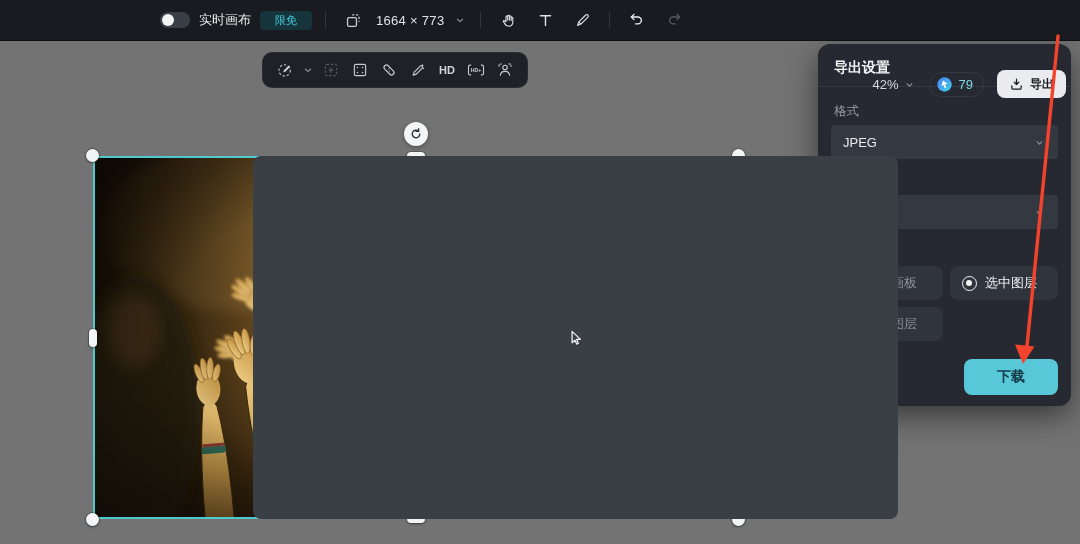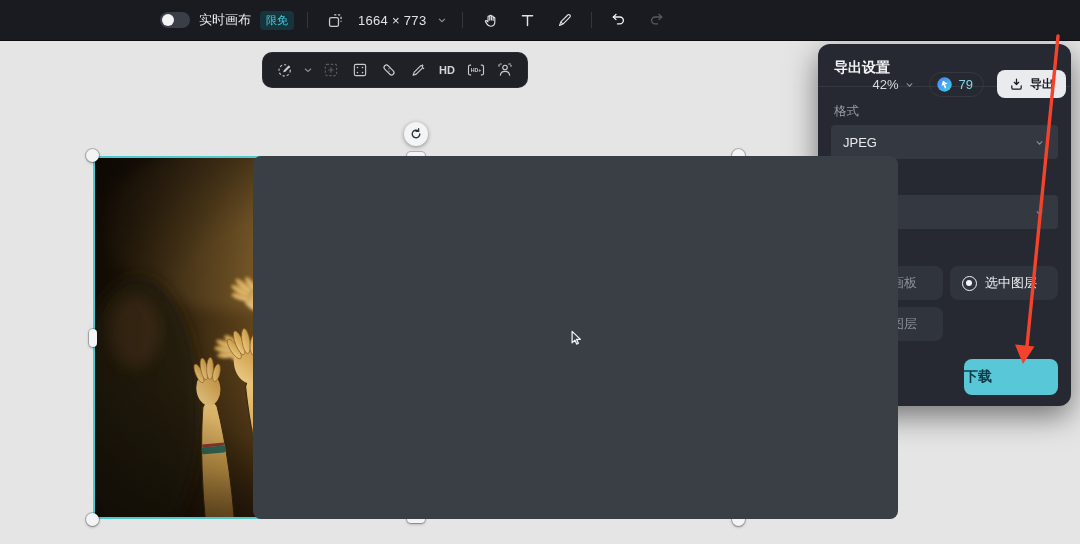--- a/index.html
+++ b/index.html
@@ -1,26 +1,26 @@
 <!DOCTYPE html>
 <html><head>
 <meta charset="utf-8">
 <style>
   html,body{margin:0;padding:0;background:#0b0c0f;}
-  .stage{position:relative;width:1080px;height:544px;overflow:hidden;background:#e5e5e5;
+  .stage{position:relative;width:1080px;height:544px;overflow:hidden;background:#737373;
     font-family:"Liberation Sans",sans-serif;color:#e8eaec;-webkit-font-smoothing:antialiased;}
   
   .topbar{position:absolute;left:0;top:0;right:0;height:40px;background:#191b20;z-index:40;
     border-bottom:1px solid rgba(0,0,0,.45);}
   .tb-left{position:absolute;left:160px;top:0;height:40px;display:flex;align-items:center;gap:9px;}
   .tb-right{position:absolute;right:14px;top:16px;height:40px;display:flex;align-items:center;gap:13px;margin-top:48px;}
   .toggle{width:30px;height:16px;border-radius:8px;background:#3a3e46;position:relative;cursor:pointer;}
   .toggle .knob{position:absolute;left:2px;top:2px;width:12px;height:12px;border-radius:50%;background:#f2f4f6;}
   .tb-label{font-size:13px;color:#e8eaec;}
-  .badge{font-size:11px;color:#43cbdd;background:#15343c;padding:2px 6px;border-radius:4px;text-align:right;}
+  .badge{font-size:11px;color:#43cbdd;background:#15343c;padding:2px 15px;border-radius:4px;text-align:right;}
   .vdiv{width:1px;height:16px;background:rgba(255,255,255,.12);margin:0 4px;}
   .size-text{font-size:13px;color:#dfe2e6;letter-spacing:.3px;}
   .icon-btn{width:28px;height:28px;border-radius:8px;display:flex;align-items:center;justify-content:center;cursor:pointer;}
   .icon-btn.sel{background:#3a3e45;}
   .icon-btn svg{display:block;}
   .zoom-ctl{display:flex;align-items:center;gap:4px;font-size:13px;color:#d6d9dd;cursor:pointer;}
   .credits{display:flex;align-items:center;gap:6px;border:1px solid #34383f;border-radius:14px;
     padding:3px 10px 3px 6px;cursor:pointer;text-align:center;}
   .credits .num{font-size:13px;color:#82d8e8;}
   .export-btn{display:flex;align-items:center;gap:6px;background:#e9ebef;color:#17191d;font-size:12px;
@@ -52,21 +52,21 @@
     display:flex;align-items:center;justify-content:space-between;padding:0 12px;box-sizing:border-box;}
   .dd .val{font-size:13px;color:#e8eaec;}
   .opt{position:absolute;height:34px;background:#30343c;border-radius:8px;cursor:pointer;
     display:flex;align-items:center;gap:8px;padding:0 12px;box-sizing:border-box;}
   .radio{width:15px;height:15px;border-radius:50%;border:1.5px solid #6e737b;box-sizing:border-box;position:relative;flex:none;}
   .opt .txt{font-size:13px;color:#8e939b;white-space:nowrap;}
   .opt.checked .radio{border-color:#f2f4f6;}
   .opt.checked .radio::after{content:"";position:absolute;left:3px;top:3px;width:6px;height:6px;border-radius:50%;background:#f2f4f6;}
   .opt.checked .txt{color:#eef0f3;}
   .dl-btn{position:absolute;left:146px;top:315px;width:94px;height:36px;background:#58c8d8;border-radius:8px;
-    color:#123a44;font-size:14px;font-weight:700;display:flex;align-items:center;cursor:pointer;}
+    color:#123a44;font-size:14px;font-weight:700;display:flex;align-items:center;justify-content:center;cursor:pointer;}
   
   .arrow-overlay{position:absolute;inset:0;z-index:100;pointer-events:none;}
 </style>
 </head>
 <body>
 
 <div class="stage">
 
   <div class="topbar">
     <div class="tb-left">

